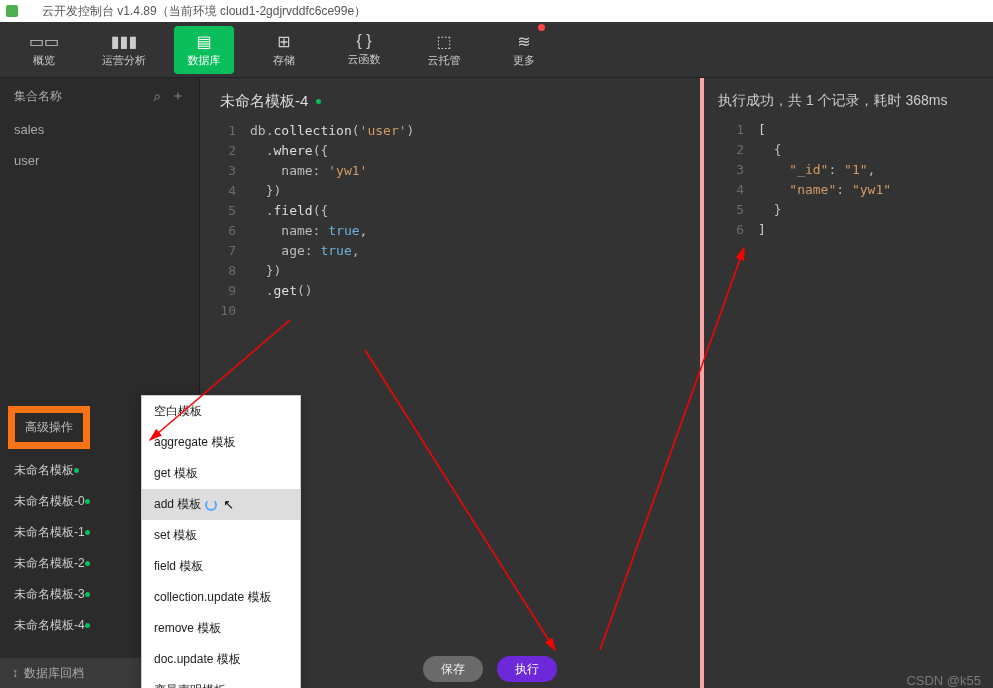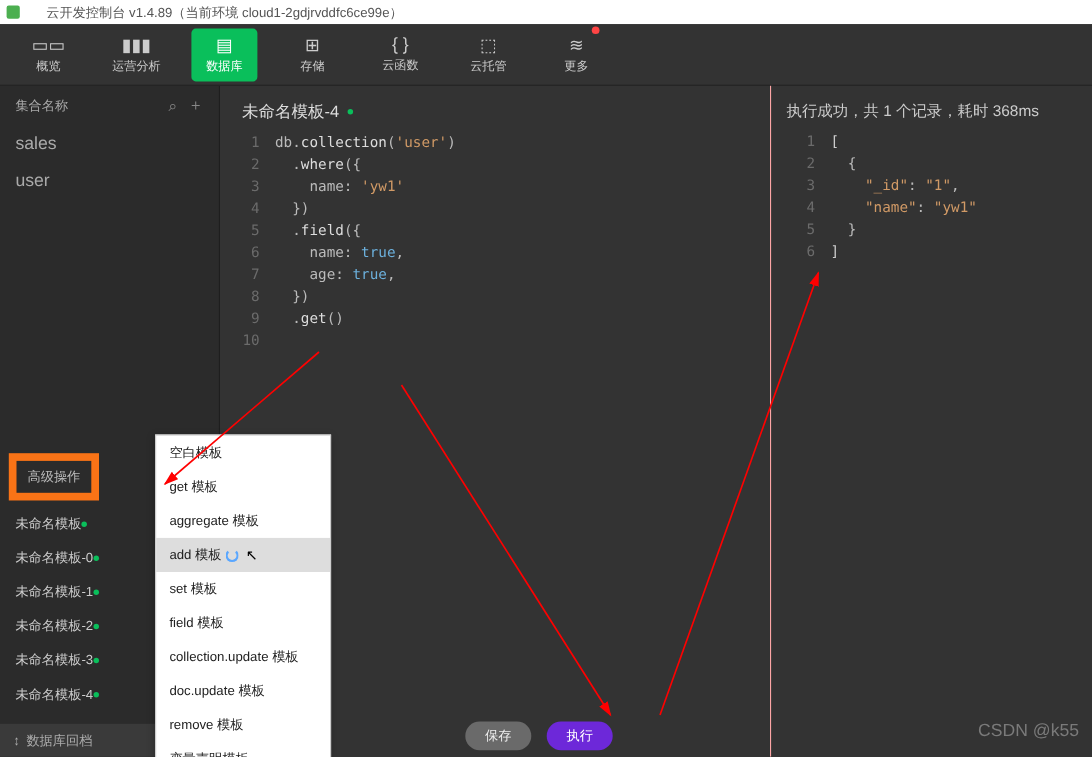--- a/index.html
+++ b/index.html
@@ -12,48 +12,48 @@
   .tool-btn .ico { font-size:16px; margin-bottom:2px; }
   .red-dot { width:7px; height:7px; background:#ff4545; border-radius:50%; position:absolute; top:10px; left:0; margin-left:0; }
   .more-wrap { position:relative; }
   .more-wrap .red-dot { left:44px; top:-2px; }
   .body { display:flex; height:calc(688px - 22px - 56px); }
   .side { width:200px; background:#2b2b2b; display:flex; flex-direction:column; border-right:1px solid #1e1e1e; }
   .side-head { display:flex; align-items:center; padding:0 14px; height:36px; font-size:12px; color:#aaa; gap:10px; }
   .side-head .sp { flex:1; }
   .side-head .ic { cursor:pointer; font-size:14px; color:#888; }
   .coll-list { flex:0 0 auto; }
-  .coll-item { padding:8px 14px; font-size:16px; color:#aaa; cursor:pointer; }
+  .coll-item { padding:8px 14px; font-size:13px; color:#aaa; cursor:pointer; }
   .adv-sec { margin-top:230px; }
   .adv-head { font-size:12px; color:#bbb; padding:6px 10px; border:7px solid #f97316; display:inline-block; margin:0 8px 6px 8px; }
   .tpl-item { padding:7px 14px; font-size:12px; color:#ccc; cursor:pointer; display:flex; align-items:center; gap:0; }
   .tpl-item .gd { width:5px; height:5px; border-radius:50%; background:#0abf5b; display:inline-block; }
   .rollback { height:30px; background:#3a3a3a; display:flex; align-items:center; padding:0 12px; font-size:12px; color:#aaa; gap:6px; margin-top:auto; cursor:pointer; }
   .main { flex:1; display:flex; position:relative; }
   .editor-pane { width:500px; padding:14px 6px 0 10px; position:relative; }
   .ed-title { font-size:15px; color:#ddd; margin:0 0 10px 10px; display:flex; align-items:center; gap:8px; }
   .ed-title .gd { width:5px; height:5px; border-radius:50%; background:#0abf5b; display:inline-block; }
   .code { font-family:Consolas,monospace; font-size:13px; line-height:20px; }
   .code .row { display:flex; }
   .code .ln { width:40px; text-align:right; color:#6b6b6b; padding-right:14px; user-select:none; }
   .code .ct { white-space:pre; color:#bbb; }
   .t-fn{color:#ddd} .t-str{color:#d19a66} .t-kw{color:#6cb0dc} .t-pun{color:#ccc}
-  .result-pane { flex:1; padding:14px 12px 0 14px; border-left:1px solid #fca5a5; }
+  .result-pane { flex:1; padding:14px 12px 0 14px; border-left:4px solid #fca5a5; }
   .res-title { font-size:14px; color:#ccc; margin-bottom:10px; }
   .menu { position:absolute; left:141px; top:395px; width:160px; background:#fff; color:#222; font-size:12px; border:1px solid #ccc; box-shadow:0 2px 8px rgba(0,0,0,.3); z-index:30; }
   .menu-item { padding:7px 12px; cursor:pointer; display:flex; align-items:center; gap:4px; }
   .menu-item.hover { background:#ddd; }
   .spin { width:12px; height:12px; border:2px solid #5aa7ff; border-top-color:transparent; border-radius:50%; display:inline-block; animation:sp 1s linear infinite; }
   @keyframes sp { to{transform:rotate(360deg);} }
   .cursor-ic { font-size:13px; color:#000; margin-left:2px; }
   .footer-btns { position:absolute; bottom:6px; left:calc(200px + 250px); transform:translateX(-50%); display:flex; gap:14px; left:490px; }
   .btn { min-width:60px; height:26px; display:flex; align-items:center; justify-content:center; font-size:12px; border-radius:13px; cursor:pointer; }
   .btn-save { background:#6a6a6a; color:#eee; }
   .btn-run { background:#6d28d9; color:#fff; }
-  .watermark { position:absolute; right:12px; bottom:14px; font-size:16px; color:#7a7a7a; }
+  .watermark { position:absolute; right:12px; bottom:0; font-size:13px; color:#7a7a7a; }
   svg.arrows { position:absolute; left:0; top:0; width:993px; height:688px; pointer-events:none; z-index:40; }
 </style>
 </head>
 <body>
 
 <div class="titlebar">
   <span class="dot"></span>
   <span>云开发控制台 v1.4.89（当前环境 cloud1-2gdjrvddfc6ce99e）</span>
 </div>
 
@@ -218,44 +218,44 @@
         </div>
     </div>
   </div>
 </div>
 
 <div class="menu" id="ctx-menu">
     <div class="menu-item">
       <span>空白模板</span>
     </div>
     <div class="menu-item">
+      <span>aggregate 模板</span>
+    </div>
+    <div class="menu-item">
       <span>get 模板</span>
-    </div>
-    <div class="menu-item">
-      <span>aggregate 模板</span>
     </div>
     <div class="menu-item hover">
       <span>add 模板</span>
       <span class="spin"></span>
       <span class="cursor-ic">↖</span>
     </div>
     <div class="menu-item">
       <span>set 模板</span>
     </div>
     <div class="menu-item">
       <span>field 模板</span>
     </div>
     <div class="menu-item">
       <span>collection.update 模板</span>
     </div>
     <div class="menu-item">
+      <span>remove 模板</span>
+    </div>
+    <div class="menu-item">
       <span>doc.update 模板</span>
-    </div>
-    <div class="menu-item">
-      <span>remove 模板</span>
     </div>
     <div class="menu-item">
       <span>变量声明模板</span>
     </div>
   </div>
 
 <div class="footer-btns">
   <div class="btn btn-save">保存</div>
   <div class="btn btn-run">执行</div>
 </div>

